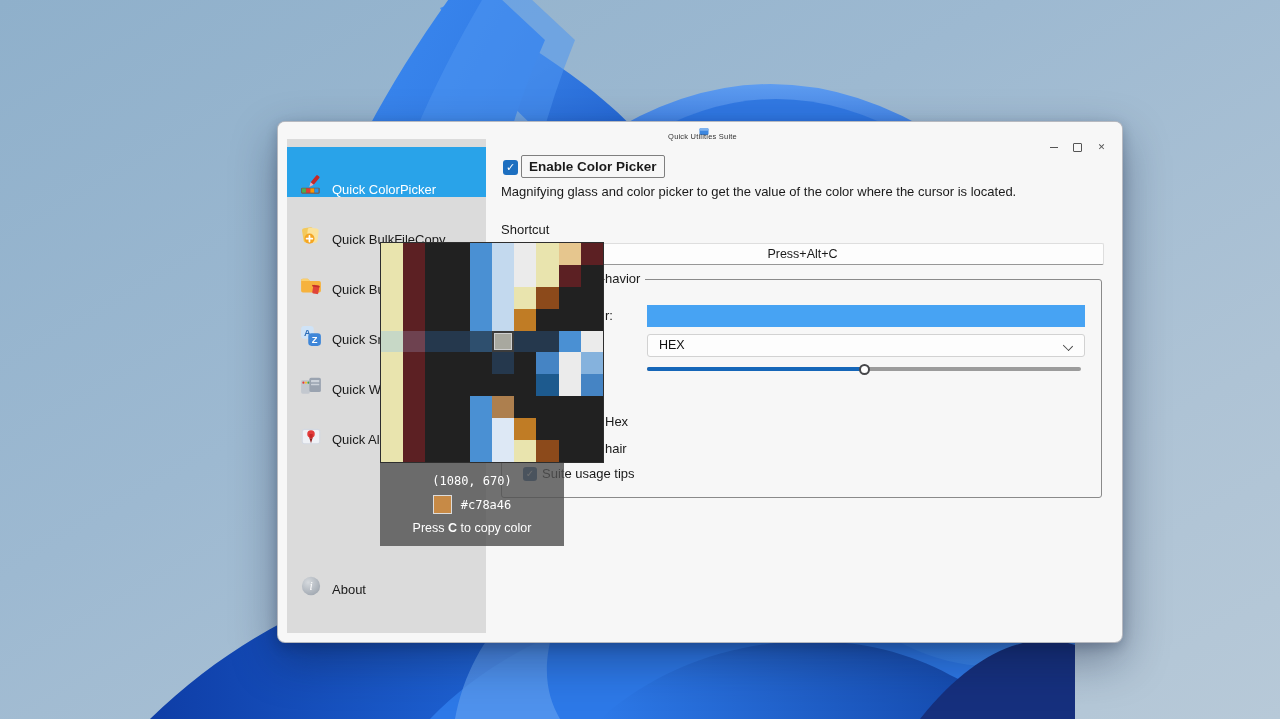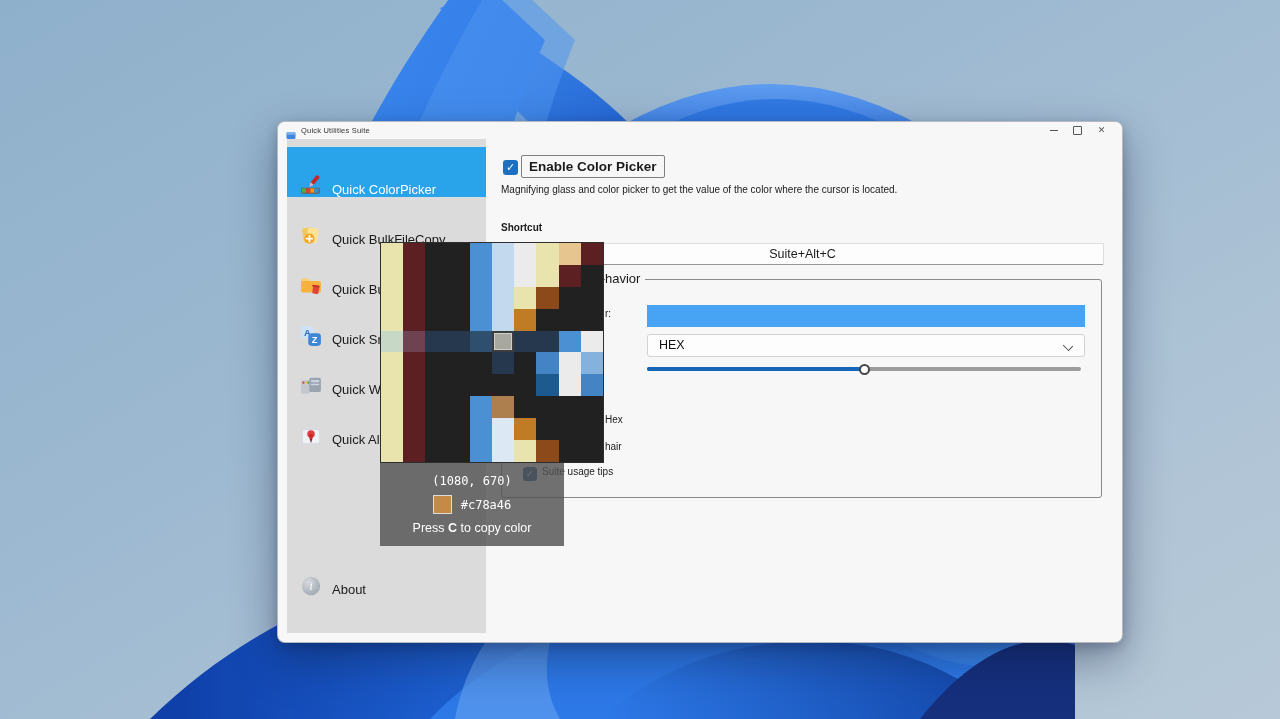--- a/index.html
+++ b/index.html
@@ -10,46 +10,46 @@
   #desktop{position:absolute;inset:0;width:1280px;height:719px;
     background:linear-gradient(150deg,#8fb0cb 0%,#9db9d1 40%,#aec3d5 75%,#b7c9d8 100%);}
   #desktop svg{position:absolute;inset:0;}
 
   
   #win{position:absolute;left:277px;top:121px;width:846px;height:522px;
     background:#f7f7f7;border-radius:8px;border:1px solid rgba(60,70,90,.35);
     box-shadow:0 18px 45px rgba(10,20,50,.38),0 4px 12px rgba(10,20,50,.22);
     box-sizing:border-box;z-index:2;overflow:hidden;}
   #titlebar{position:absolute;left:0;top:0;right:0;height:17px;background:#f7f7f7;
-    display:flex;align-items:center;}
+    display:flex;align-items:center;flex-direction:column;}
   #title-icon{width:10px;height:10px;margin-left:8px;display:inline-block;}
   #title-text{font-size:7.5px;color:#333;margin-left:5px;letter-spacing:.2px;}
   #win-controls{margin-left:auto;display:flex;align-items:center;gap:9px;margin-right:13px;}
   .wbtn{width:15px;height:13px;display:flex;align-items:center;justify-content:center;color:#555;}
   .glyph-min{width:8px;height:1px;background:#555;display:block;}
   .glyph-max{width:7px;height:7px;border:1px solid #555;border-radius:1px;display:block;}
   .glyph-close{font-size:9px;line-height:1;color:#555;}
 
   
   #sidebar{position:absolute;left:9px;top:17px;width:199px;height:494px;background:#dbdbdb;}
   .side-item{position:absolute;left:0;width:199px;height:50px;display:flex;align-items:flex-end;
     color:#1a1a1a;font-size:13px;}
   .side-item .ic{width:22px;height:22px;margin-left:13px;flex:0 0 22px;}
   .side-item .lbl{margin-left:10px;white-space:nowrap;}
   .side-item.selected{background:#29a3e9;color:#fff;}
 
   
-  .txt{color:#1a1a1a;font-size:10px;white-space:nowrap;}
+  .txt{color:#1a1a1a;font-size:13px;white-space:nowrap;}
   #chk-enable-box{left:225px;top:38px;width:15px;height:15px;background:#1d6fc0;
     border-radius:3px;color:#fff;font-size:11px;line-height:15px;text-align:center;}
   #chk-enable-frame{left:243px;top:33px;height:20px;padding:1px 7px 0 7px;
     border:1px solid #7f7f7f;border-radius:2px;font-weight:bold;font-size:13.5px;line-height:20px;}
   #desc1{left:223px;top:62px;}
   #desc2{left:223px;top:78px;}
-  #shortcut-h{left:223px;top:100px;font-weight:bold;}
+  #shortcut-h{left:223px;top:100px;font-weight:normal;}
   #shortcut-box{left:223px;top:121px;width:601px;height:20px;background:#fdfdfd;
     border:1px solid #dedede;border-bottom:1px solid #979797;border-radius:2px;
     text-align:center;line-height:20px;font-size:12.5px;color:#1a1a1a;}
   #groupbox{left:223px;top:157px;width:601px;height:219px;border:1px solid #8a8a8a;
     border-radius:3px;box-sizing:border-box;}
   #group-legend{left:327px;top:149px;background:#f7f7f7;padding:0 5px 0 0;font-size:13px;}
   #color-label{left:327px;top:186px;}
   #color-swatch{left:369px;top:183px;width:438px;height:22px;}
   #format-select{left:369px;top:212px;width:438px;height:23px;background:#fdfdfd;
     border:1px solid #d2d2d2;border-radius:3px;box-sizing:border-box;
@@ -236,21 +236,21 @@
           </svg>
       </span>
       <span class="lbl">About</span>
     </div>
   </div>
 
   <div class="abs" id="chk-enable-box">✓</div>
   <div class="abs txt" id="chk-enable-frame">Enable Color Picker</div>
   <div class="abs txt" id="desc1">Magnifying glass and color picker to get the value of the color where the cursor is located.</div>
   <div class="abs txt" id="shortcut-h">Shortcut</div>
-  <div class="abs" id="shortcut-box">Suite+Alt+C</div>
+  <div class="abs" id="shortcut-box">Press+Alt+C</div>
 
   <div class="abs" id="groupbox"></div>
   <div class="abs txt" id="group-legend">havior</div>
   <div class="abs txt" id="color-label">r:</div>
   <div class="abs" id="color-swatch" style="background: rgb(71, 163, 243);"></div>
   <div class="abs" id="format-select">
     <span>HEX</span>
     <span id="format-chevron"></span>
   </div>
   <div class="abs" id="slider" style="background: rgb(155, 155, 155);">

